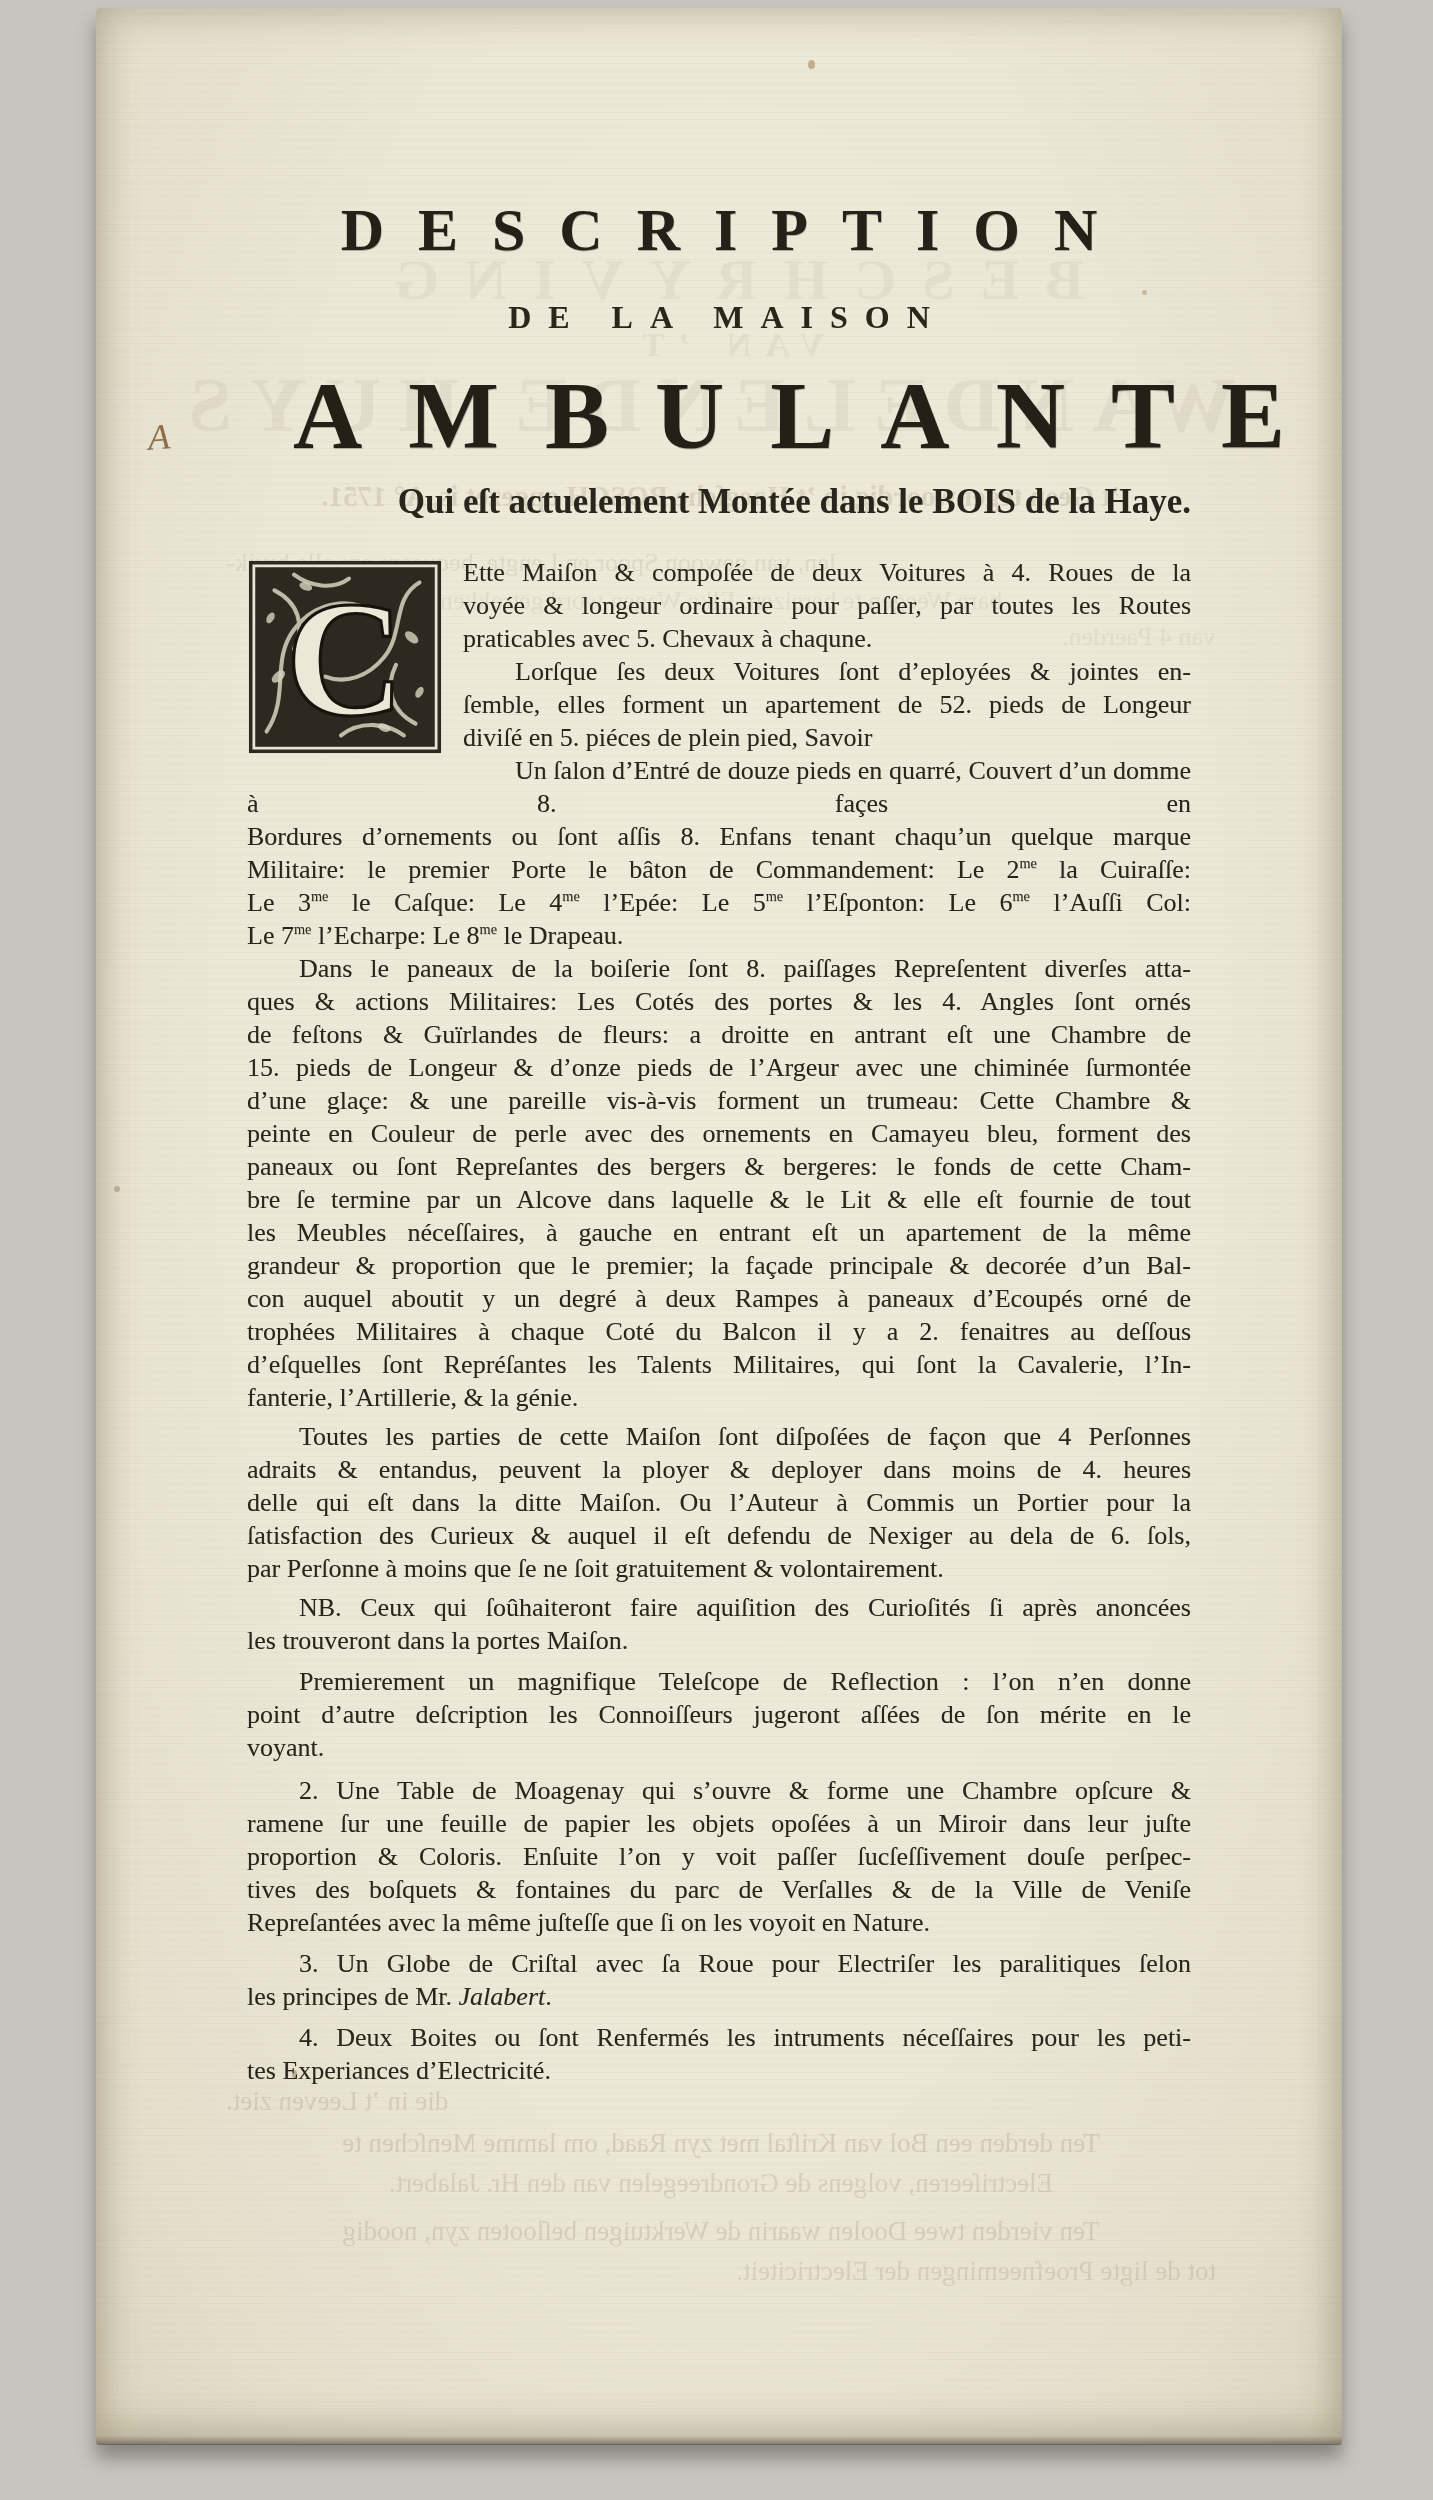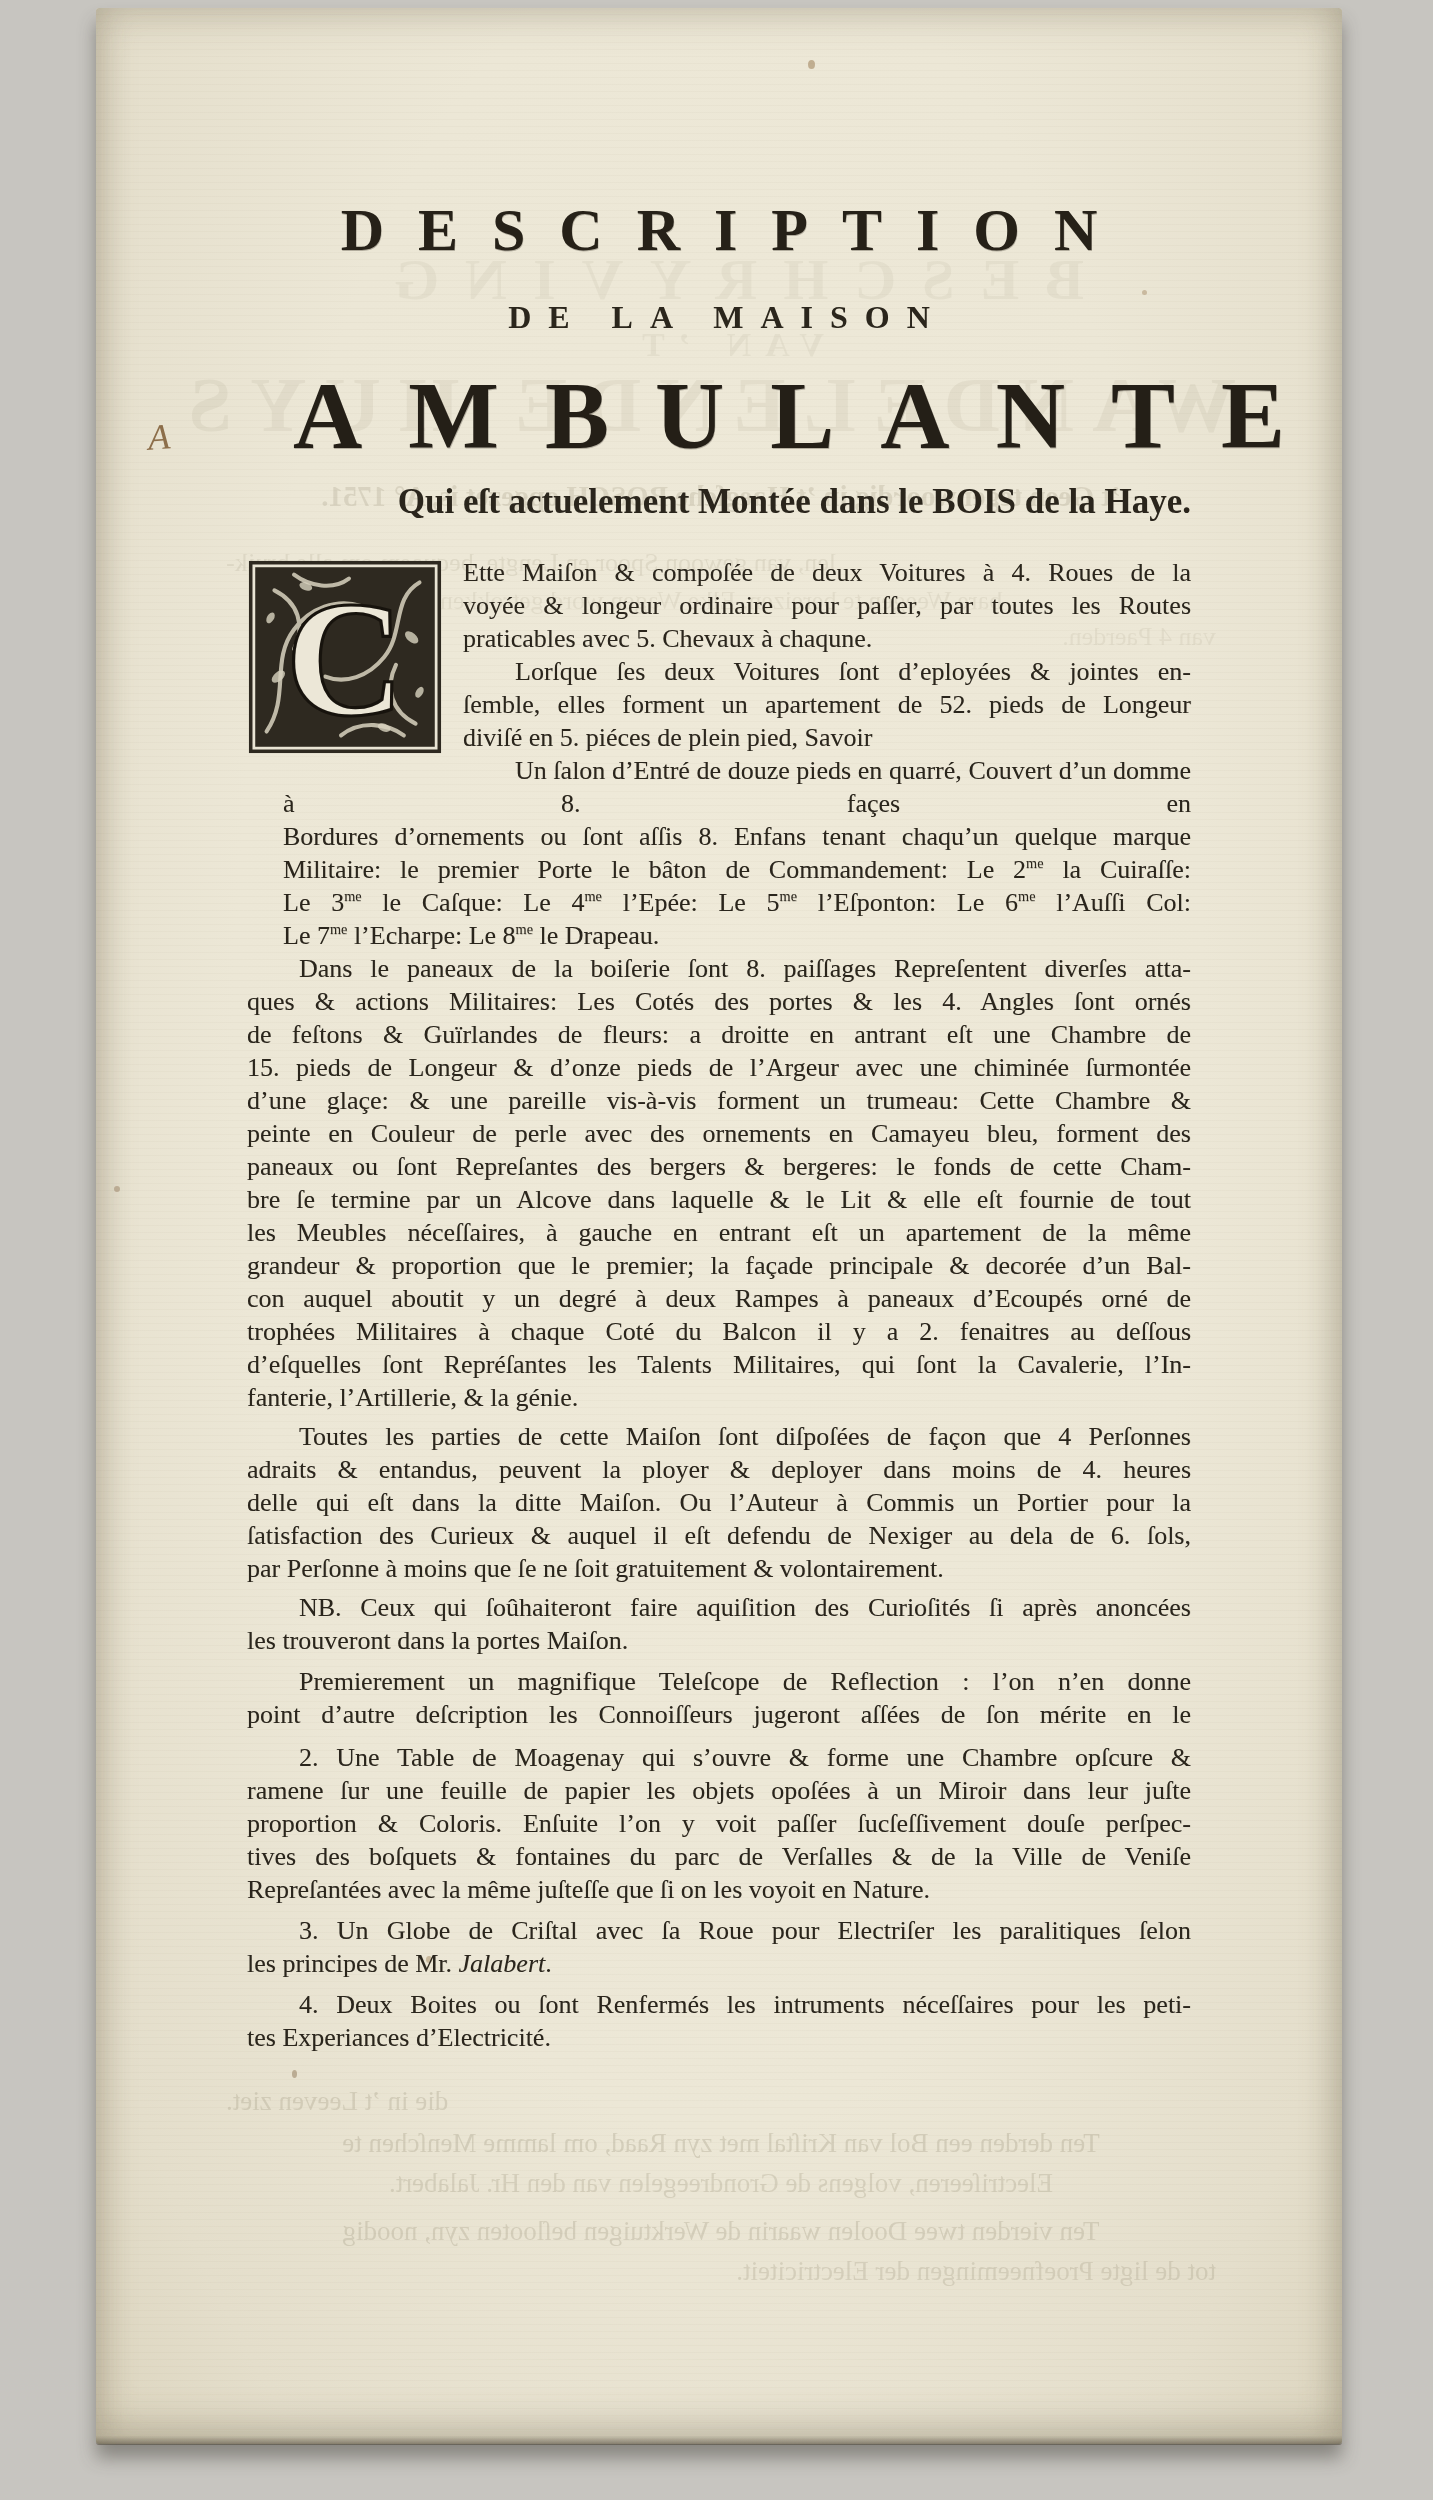--- a/index.html
+++ b/index.html
@@ -112,21 +112,21 @@
             <div class="par" style="margin-top: 0px;">
               <div class="line">Ette Maiſon &amp; compoſée de deux Voitures à 4. Roues de la</div>
               <div class="line">voyée &amp; longeur ordinaire pour paſſer, par toutes les Routes</div>
               <div class="line last">praticables avec 5. Chevaux à chaqune.</div>
             </div>
             <div class="par" style="margin-top: 0px;">
               <div class="line first-indent">Lorſque ſes deux Voitures ſont d’eployées &amp; jointes en-</div>
               <div class="line">ſemble, elles forment un apartement de 52. pieds de Longeur</div>
               <div class="line last">diviſé en 5. piéces de plein pied, Savoir</div>
             </div>
-            <div class="par" style="margin-top: 0px; margin-left: 36px;">
+            <div class="par" style="margin-top: 0px;">
               <div class="line first-indent">Un ſalon d’Entré de douze pieds en quarré, Couvert d’un domme à 8. façes en</div>
               <div class="line">Bordures d’ornements ou ſont aſſis 8. Enfans tenant chaqu’un quelque marque</div>
               <div class="line">Militaire:  le premier Porte le bâton de Commandement:  Le 2<sup>me</sup> la Cuiraſſe:</div>
               <div class="line">Le 3<sup>me</sup> le Caſque:  Le 4<sup>me</sup> l’Epée:  Le 5<sup>me</sup> l’Eſponton:  Le 6<sup>me</sup> l’Auſſi Col:</div>
               <div class="line last">Le 7<sup>me</sup> l’Echarpe:  Le 8<sup>me</sup> le Drapeau.</div>
             </div>
             <div class="par" style="margin-top: 0px;">
               <div class="line first-indent">Dans le paneaux de la boiſerie ſont 8. paiſſages Repreſentent diverſes atta-</div>
               <div class="line">ques &amp; actions Militaires:  Les Cotés des portes &amp; les 4. Angles ſont ornés</div>
               <div class="line">de feſtons &amp; Guïrlandes de fleurs:  a droitte en antrant eſt une Chambre de</div>
@@ -149,20 +149,21 @@
               <div class="line">ſatisfaction des Curieux &amp; auquel il eſt defendu de Nexiger au dela de 6. ſols,</div>
               <div class="line last">par Perſonne à moins que ſe ne ſoit gratuitement &amp; volontairement.</div>
             </div>
             <div class="par" style="margin-top: 6px;">
               <div class="line first-indent">NB. Ceux qui ſoûhaiteront faire aquiſition des Curioſités ſi après anoncées</div>
               <div class="line last">les trouveront dans la portes Maiſon.</div>
             </div>
             <div class="par" style="margin-top: 8px;">
               <div class="line first-indent">Premierement un magnifique Teleſcope de Reflection : l’on n’en donne</div>
               <div class="line">point d’autre deſcription les Connoiſſeurs jugeront aſſées de ſon mérite en le</div>
+              <div class="line last">voyant.</div>
             </div>
             <div class="par" style="margin-top: 10px;">
               <div class="line first-indent">2. Une Table de Moagenay qui s’ouvre &amp; forme une Chambre opſcure &amp;</div>
               <div class="line">ramene ſur une feuille de papier les objets opoſées à un Miroir dans leur juſte</div>
               <div class="line">proportion &amp; Coloris. Enſuite l’on y voit paſſer ſucſeſſivement douſe perſpec-</div>
               <div class="line">tives des boſquets &amp; fontaines du parc de Verſalles &amp; de la Ville de Veniſe</div>
               <div class="line last">Repreſantées avec la même juſteſſe que ſi on les voyoit en Nature.</div>
             </div>
             <div class="par" style="margin-top: 8px;">
               <div class="line first-indent">3. Un Globe de Criſtal avec ſa Roue pour Electriſer les paralitiques ſelon</div>

